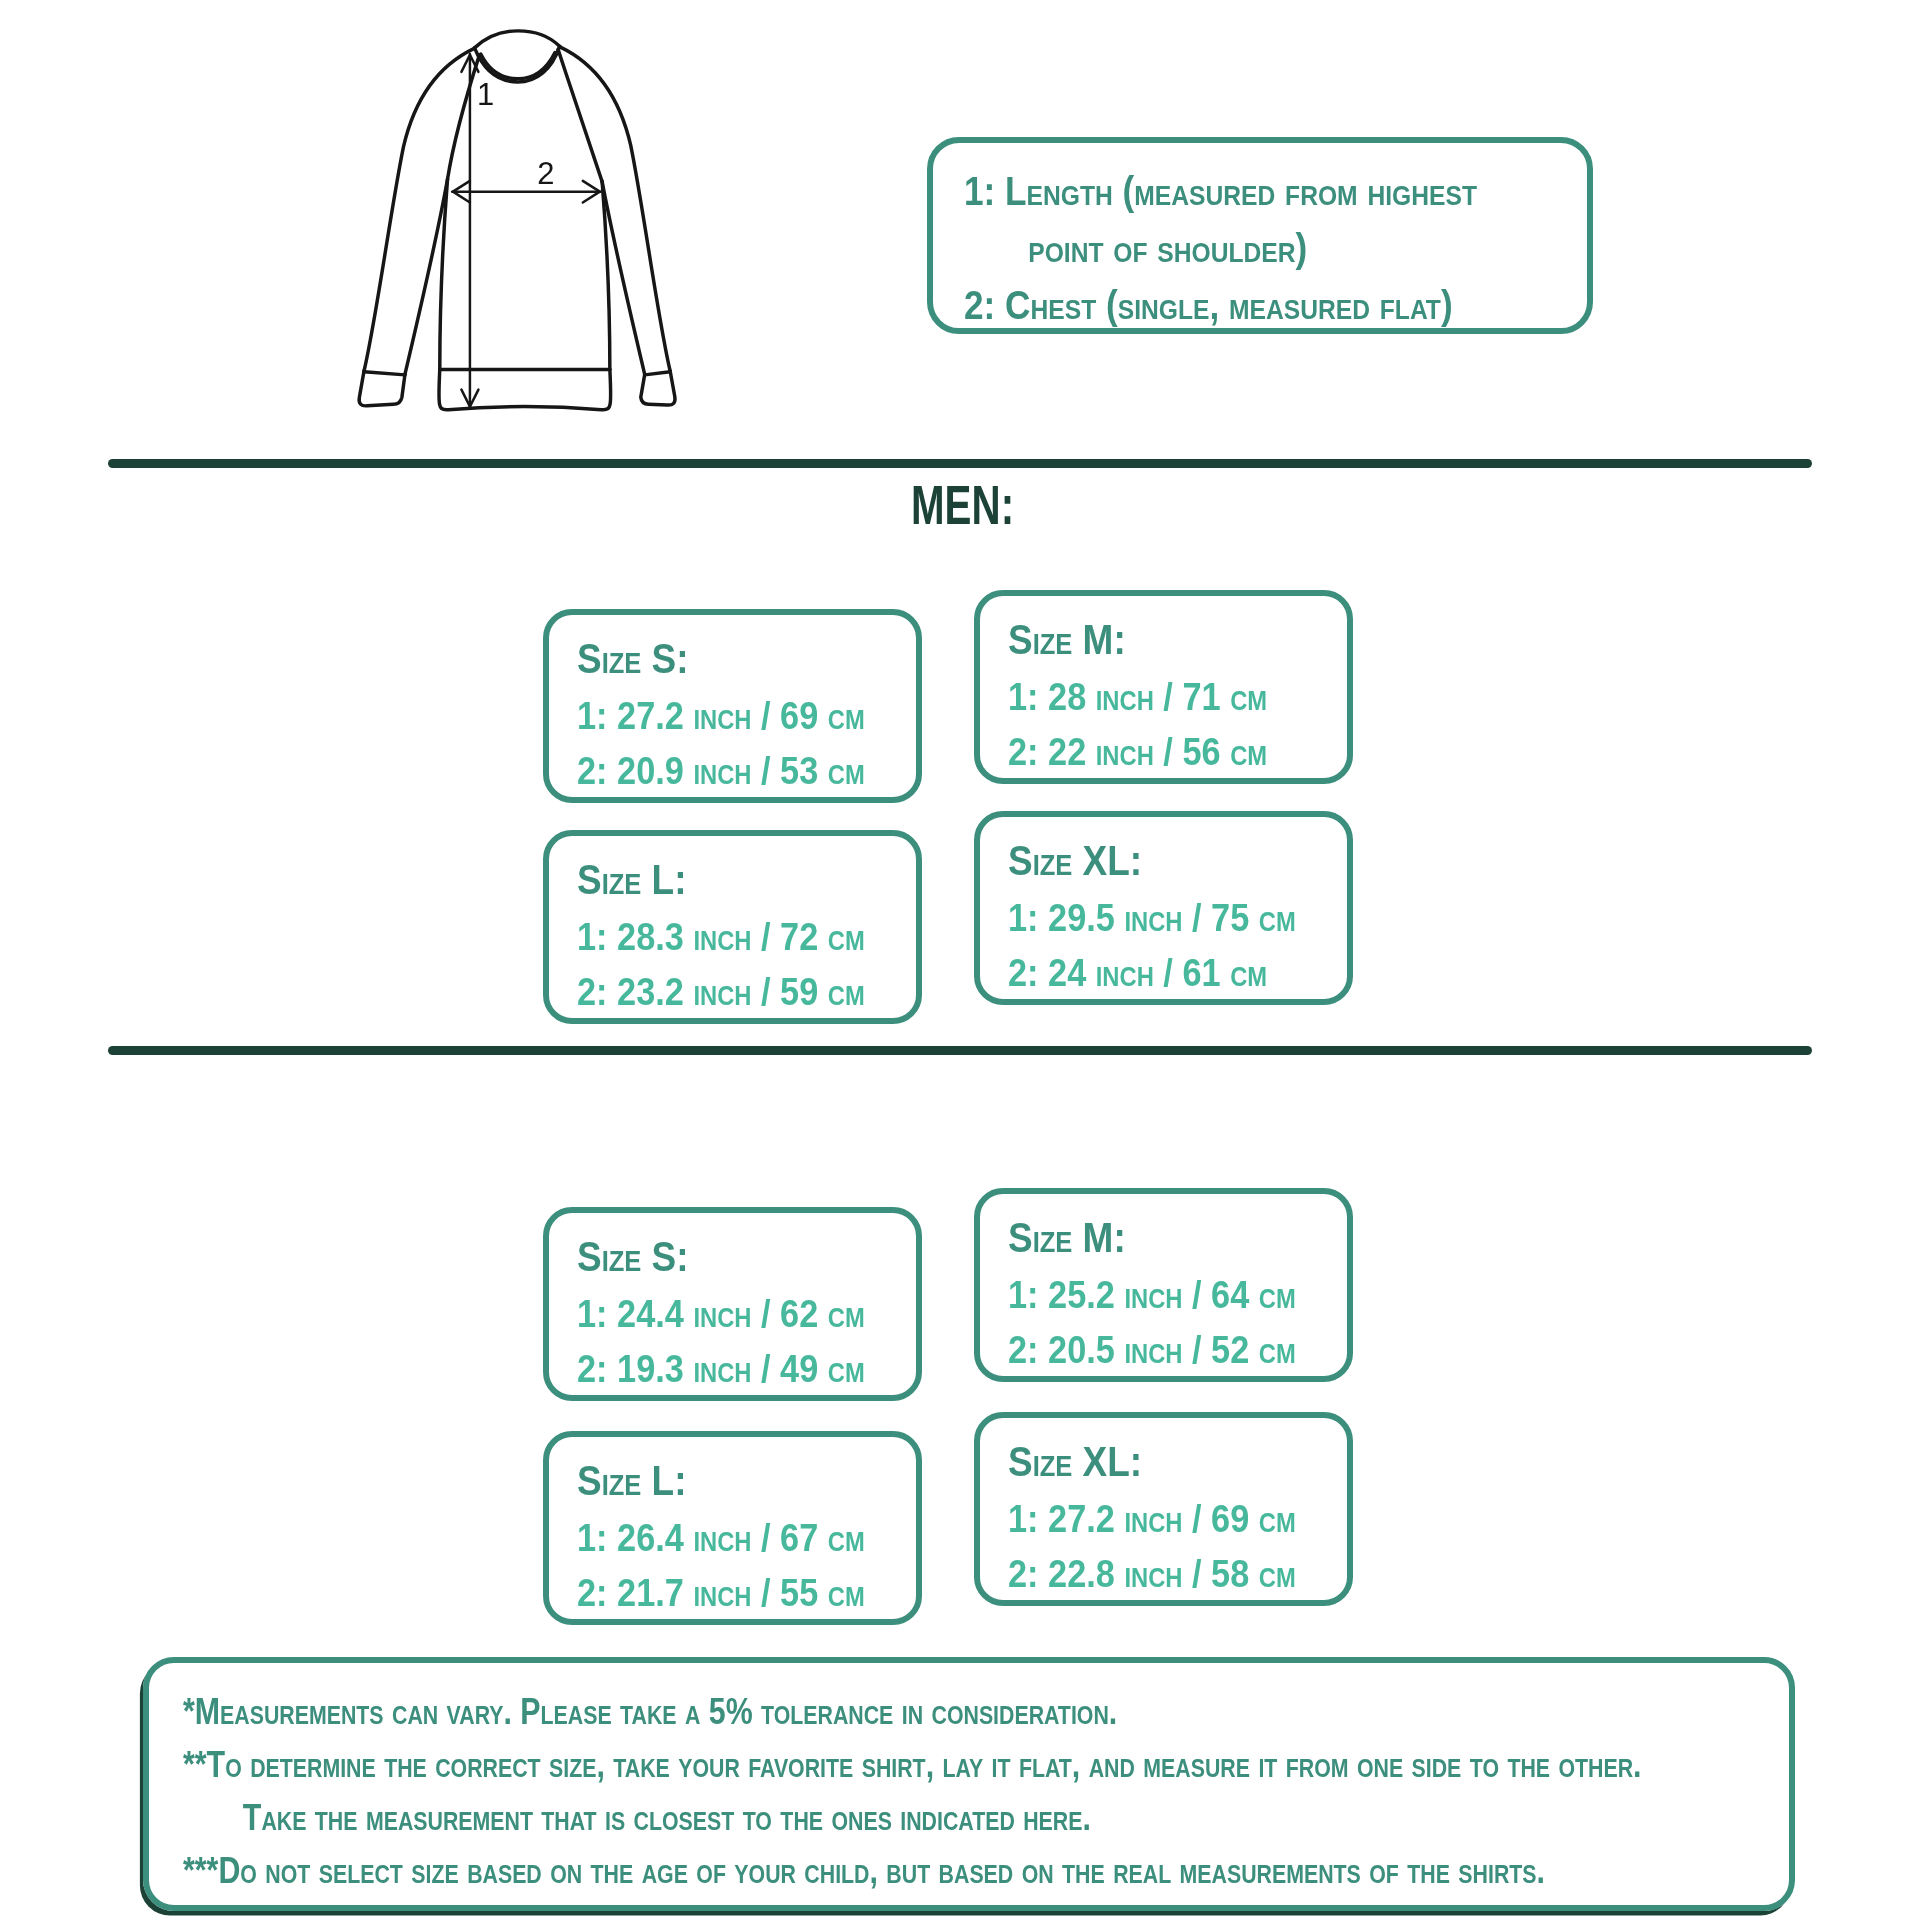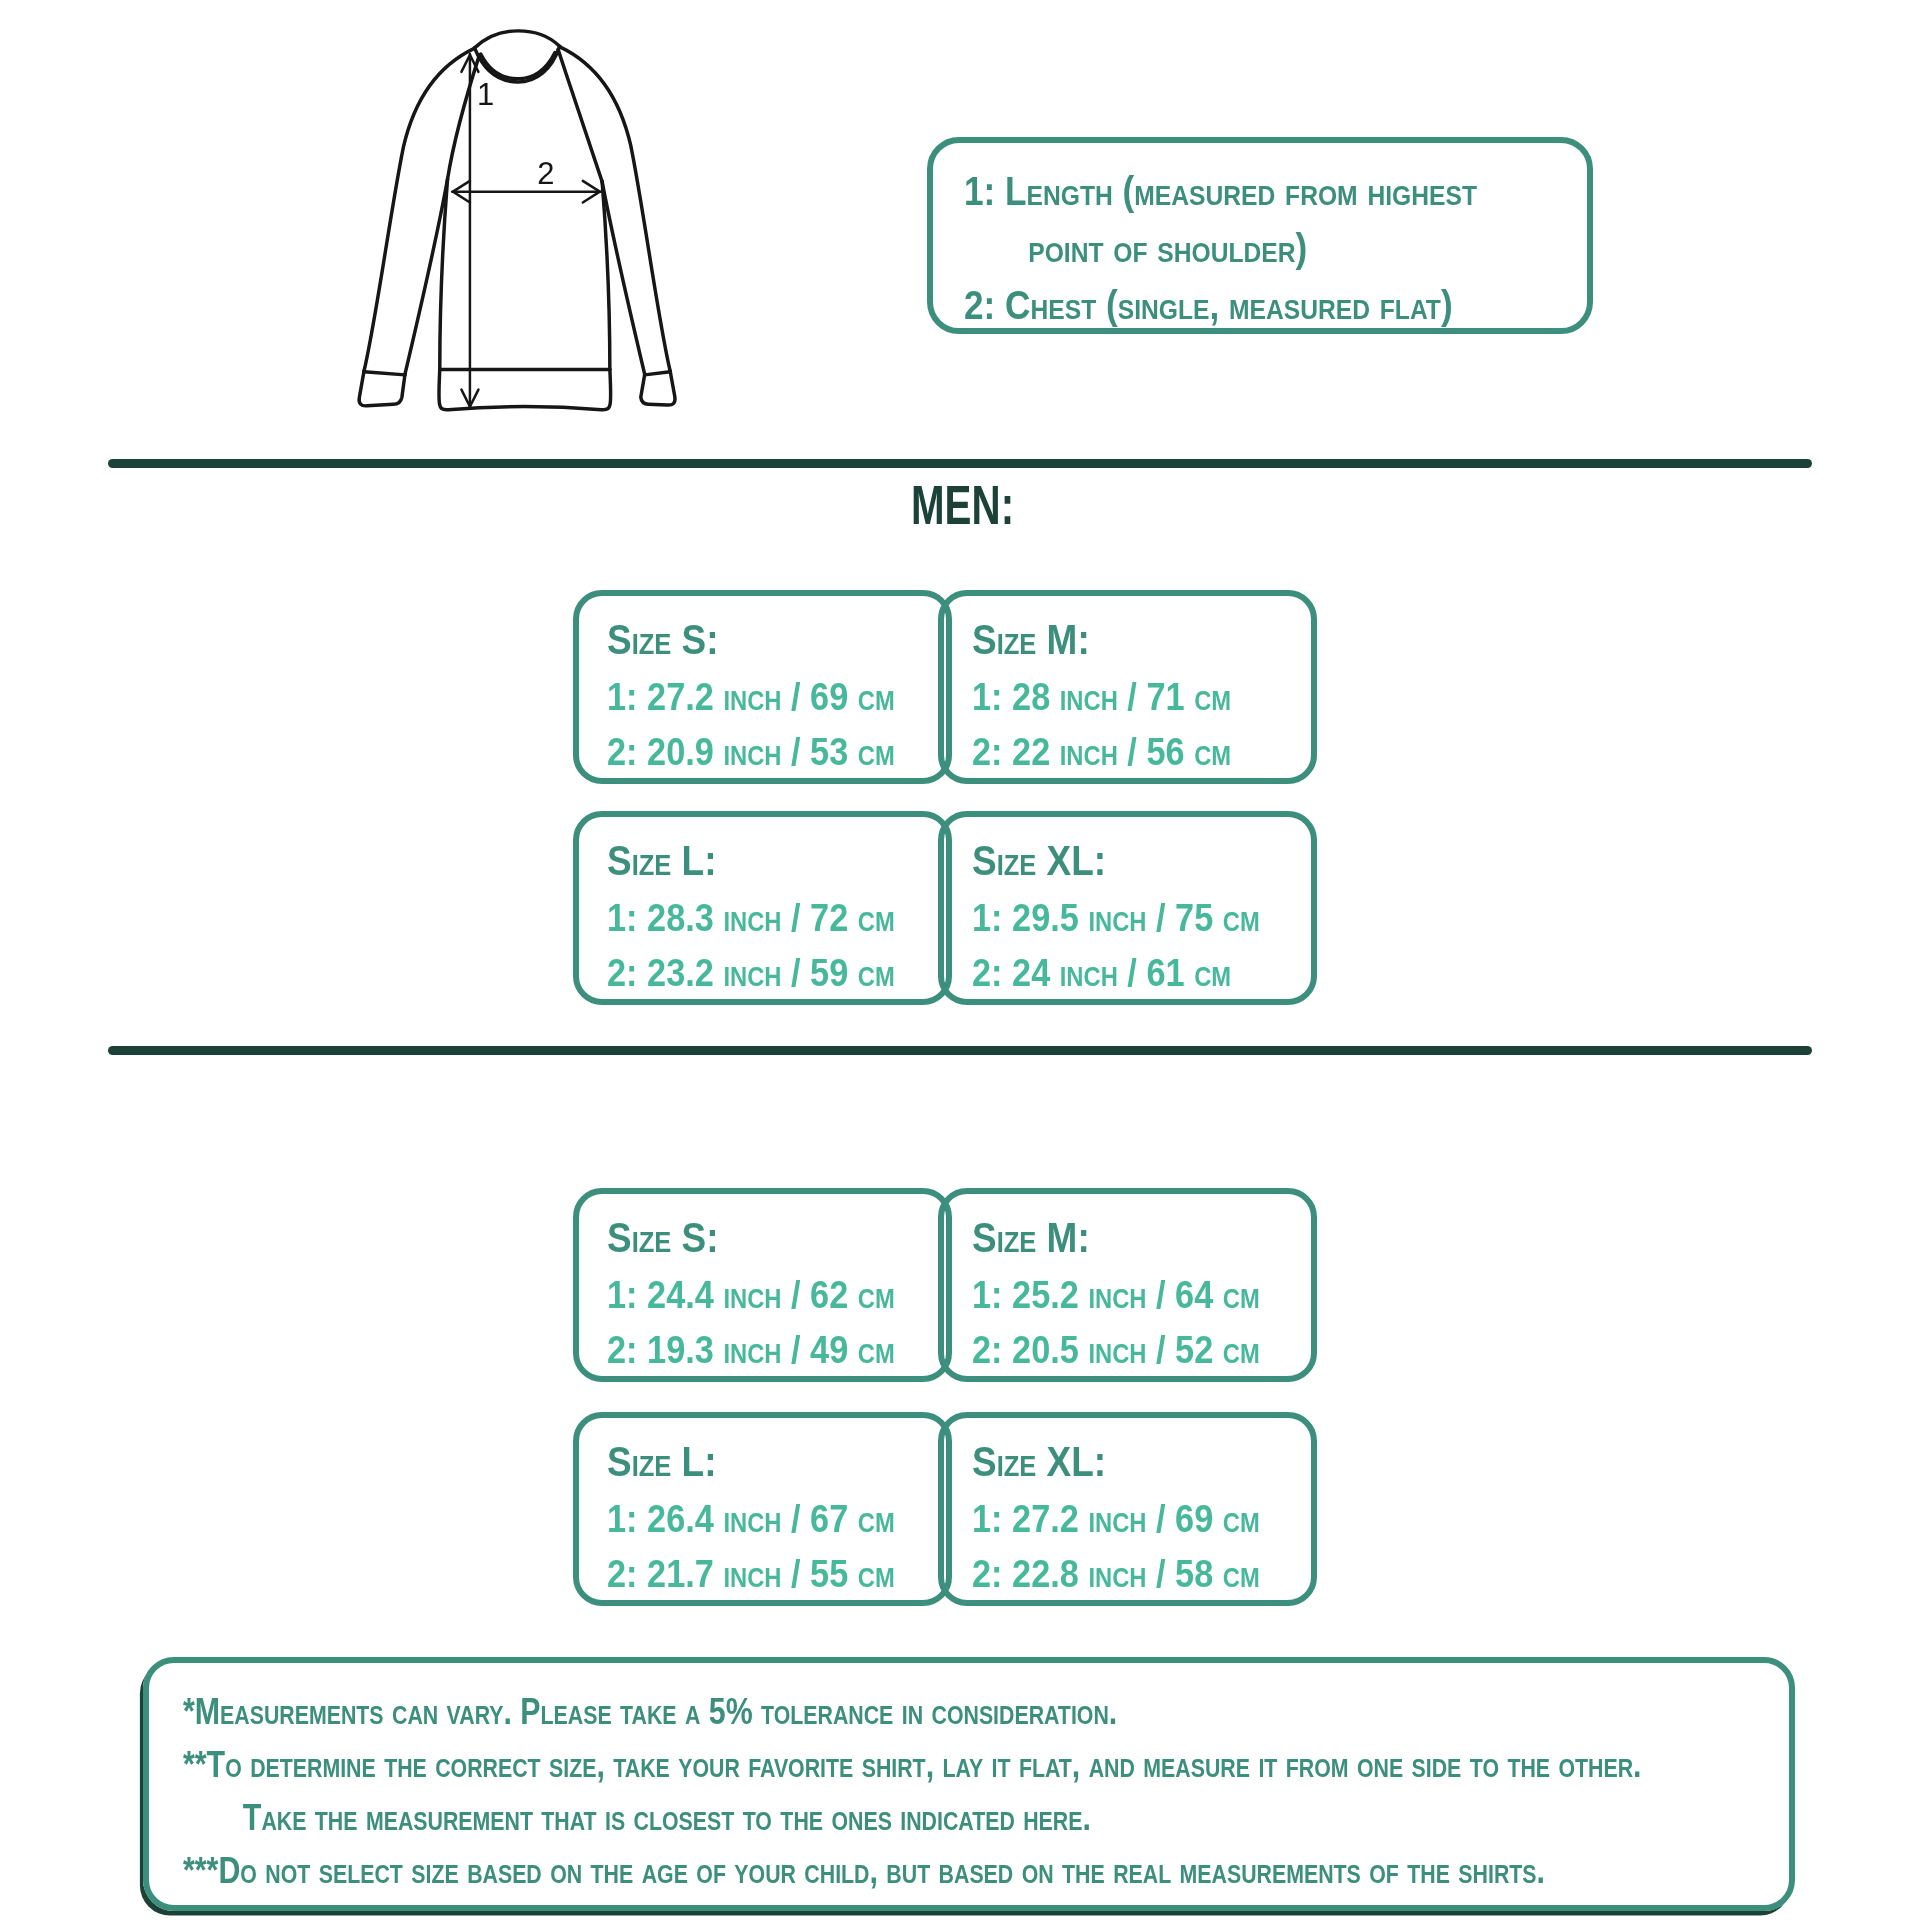--- a/index.html
+++ b/index.html
@@ -93,21 +93,21 @@
     white-space:nowrap;
   }
   .size-value{
     font-size:39px;
     font-weight:bold;
     font-variant:small-caps;
     color:var(--mint);
     line-height:1.4;
     white-space:nowrap;
   }
-  .pos-c1{left:573px;} .pos-c2{left:938px;}
+  .pos-c1{left:543px;margin-top:19px;} .pos-c2{left:974px;}
   .pos-men-r1{top:590px;} .pos-men-r2{top:811px;}
   .pos-wom-r1{top:1188px;} .pos-wom-r2{top:1412px;}
   
   .footer-box{
     position:absolute;
     left:143px; top:1657px;
     width:1652px; height:254px;
     box-sizing:border-box;
     border:6.2px solid var(--teal);
     border-radius:31px;

